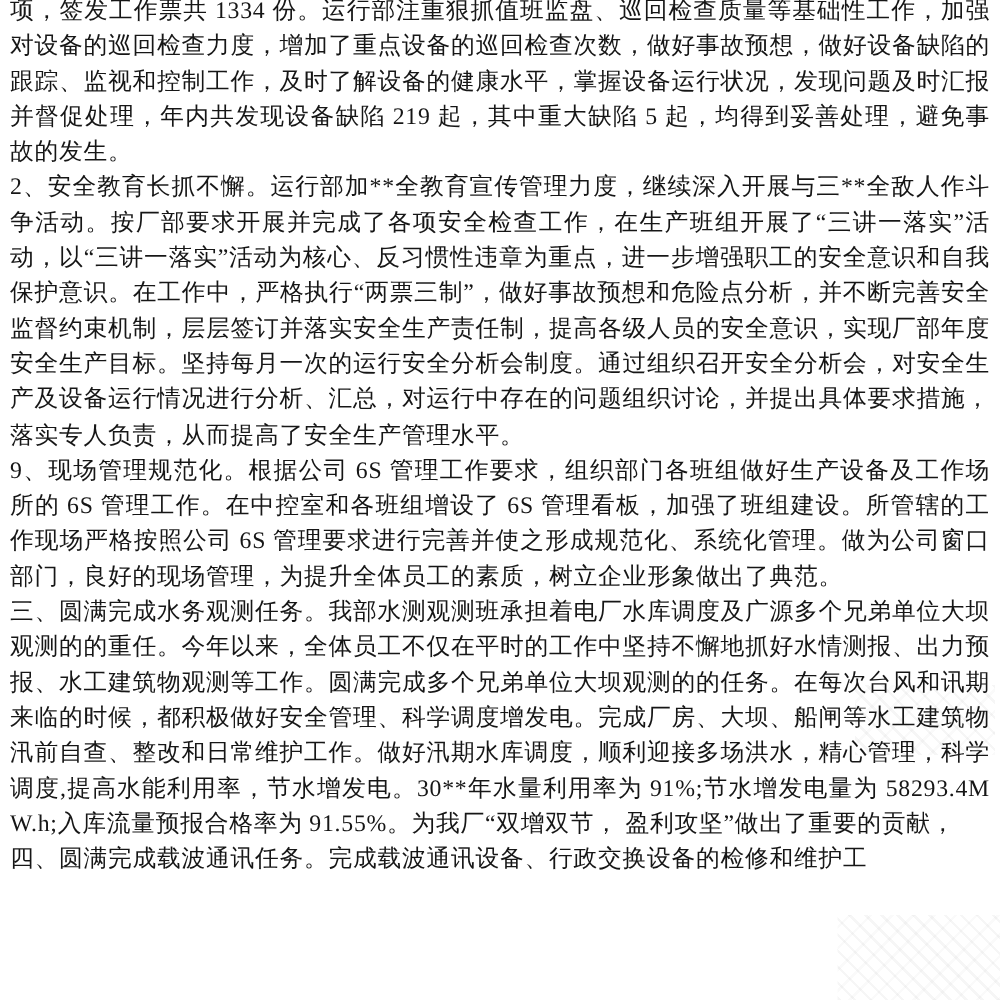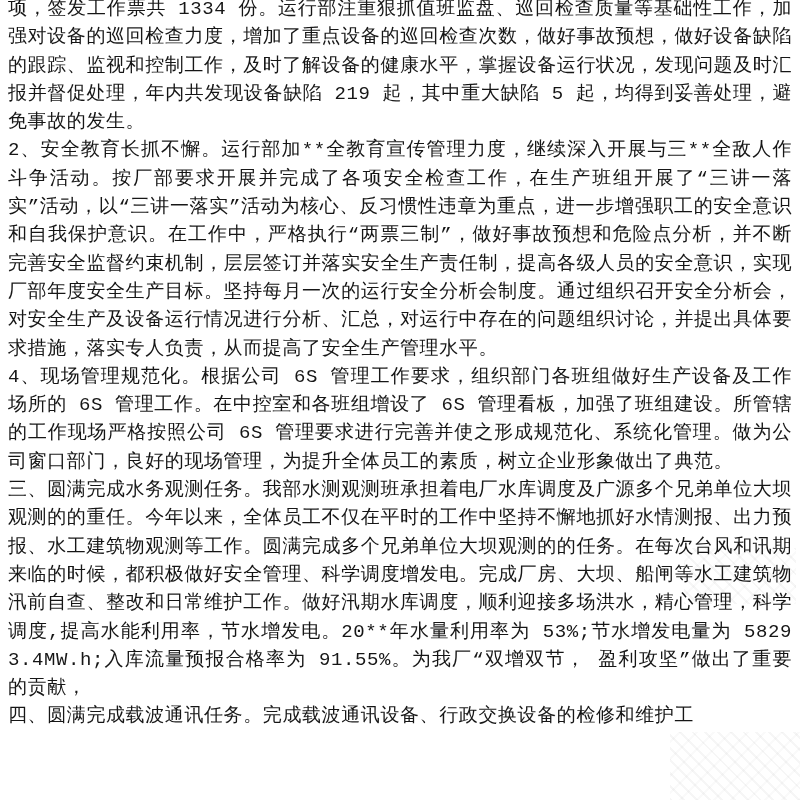--- a/index.html
+++ b/index.html
@@ -6,21 +6,21 @@
     margin: 0;
     padding: 0;
     background: #ffffff;
   }
   .page {
     position: relative;
     width: 800px;
     height: 800px;
     overflow: hidden;
     background: #ffffff;
-    font-family: Liberation Mono, monospace;
+    font-family: Liberation Serif, serif;
   }
   .content {
     position: relative;
     z-index: 2;
     margin: -5px 8px 0 8px;
     color: #161616;
   }
   .para {
     margin: 0;
     font-size: 19px;
@@ -60,17 +60,17 @@
 </style>
 </head>
 <body>
 
 <div class="page">
   <div class="watermark-patch watermark-mid"></div>
   <div class="watermark-patch watermark-bottom"></div>
   <div class="content">
       <p class="para">项，签发工作票共 1334 份。运行部注重狠抓值班监盘、巡回检查质量等基础性工作，加强对设备的巡回检查力度，增加了重点设备的巡回检查次数，做好事故预想，做好设备缺陷的跟踪、监视和控制工作，及时了解设备的健康水平，掌握设备运行状况，发现问题及时汇报并督促处理，年内共发现设备缺陷 219 起，其中重大缺陷 5 起，均得到妥善处理，避免事故的发生。</p>
       <p class="para">2、安全教育长抓不懈。运行部加**全教育宣传管理力度，继续深入开展与三**全敌人作斗争活动。按厂部要求开展并完成了各项安全检查工作，在生产班组开展了“三讲一落实”活动，以“三讲一落实”活动为核心、反习惯性违章为重点，进一步增强职工的安全意识和自我保护意识。在工作中，严格执行“两票三制”，做好事故预想和危险点分析，并不断完善安全监督约束机制，层层签订并落实安全生产责任制，提高各级人员的安全意识，实现厂部年度安全生产目标。坚持每月一次的运行安全分析会制度。通过组织召开安全分析会，对安全生产及设备运行情况进行分析、汇总，对运行中存在的问题组织讨论，并提出具体要求措施，落实专人负责，从而提高了安全生产管理水平。</p>
-      <p class="para">4、现场管理规范化。根据公司 6S 管理工作要求，组织部门各班组做好生产设备及工作场所的 6S 管理工作。在中控室和各班组增设了 6S 管理看板，加强了班组建设。所管辖的工作现场严格按照公司 6S 管理要求进行完善并使之形成规范化、系统化管理。做为公司窗口部门，良好的现场管理，为提升全体员工的素质，树立企业形象做出了典范。</p>
-      <p class="para">三、圆满完成水务观测任务。我部水测观测班承担着电厂水库调度及广源多个兄弟单位大坝观测的的重任。今年以来，全体员工不仅在平时的工作中坚持不懈地抓好水情测报、出力预报、水工建筑物观测等工作。圆满完成多个兄弟单位大坝观测的的任务。在每次台风和讯期来临的时候，都积极做好安全管理、科学调度增发电。完成厂房、大坝、船闸等水工建筑物汛前自查、整改和日常维护工作。做好汛期水库调度，顺利迎接多场洪水，精心管理，科学调度,提高水能利用率，节水增发电。20**年水量利用率为 53%;节水增发电量为 58293.4MW.h;入库流量预报合格率为 91.55%。为我厂“双增双节， 盈利攻坚”做出了重要的贡献，</p>
+      <p class="para">9、现场管理规范化。根据公司 6S 管理工作要求，组织部门各班组做好生产设备及工作场所的 6S 管理工作。在中控室和各班组增设了 6S 管理看板，加强了班组建设。所管辖的工作现场严格按照公司 6S 管理要求进行完善并使之形成规范化、系统化管理。做为公司窗口部门，良好的现场管理，为提升全体员工的素质，树立企业形象做出了典范。</p>
+      <p class="para">三、圆满完成水务观测任务。我部水测观测班承担着电厂水库调度及广源多个兄弟单位大坝观测的的重任。今年以来，全体员工不仅在平时的工作中坚持不懈地抓好水情测报、出力预报、水工建筑物观测等工作。圆满完成多个兄弟单位大坝观测的的任务。在每次台风和讯期来临的时候，都积极做好安全管理、科学调度增发电。完成厂房、大坝、船闸等水工建筑物汛前自查、整改和日常维护工作。做好汛期水库调度，顺利迎接多场洪水，精心管理，科学调度,提高水能利用率，节水增发电。30**年水量利用率为 91%;节水增发电量为 58293.4MW.h;入库流量预报合格率为 91.55%。为我厂“双增双节， 盈利攻坚”做出了重要的贡献，</p>
       <p class="para">四、圆满完成载波通讯任务。完成载波通讯设备、行政交换设备的检修和维护工</p>
     </div>
 </div>
 
 </body></html>

